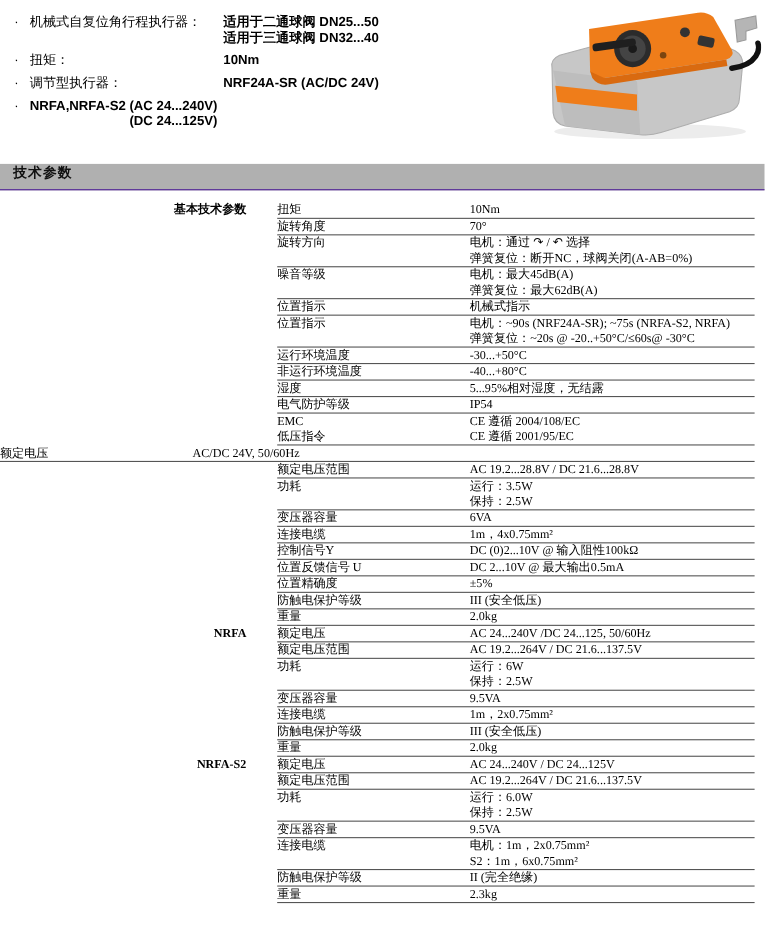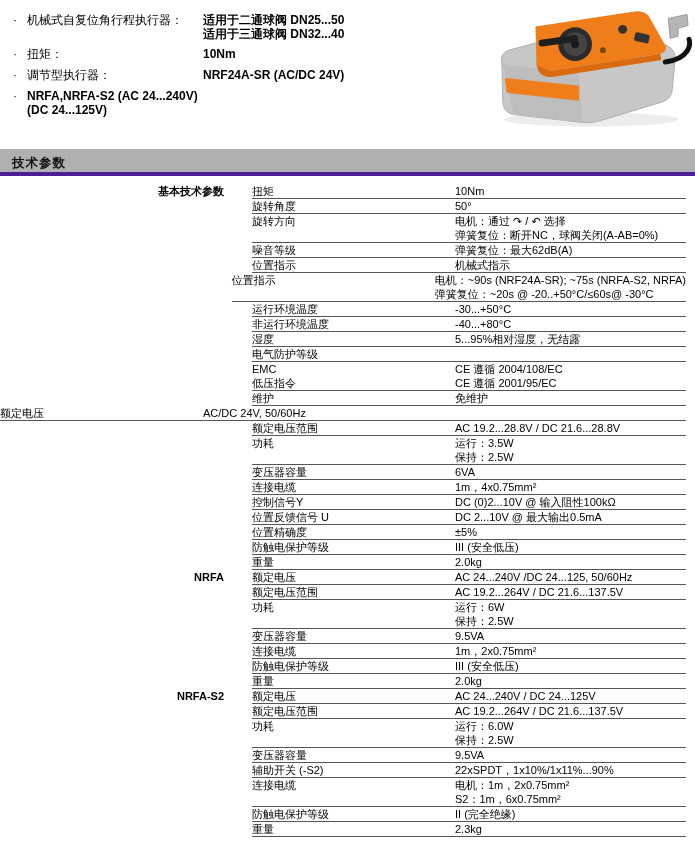--- a/index.html
+++ b/index.html
@@ -8,42 +8,42 @@
     background:#ffffff; color:#000;
     font-family:"Liberation Sans","DejaVu Sans",sans-serif;
   }
 
   
   .intro { position:absolute; top:13px; left:13px; width:470px; }
   .intro-item { display:flex; margin-bottom:6px; font-size:12px; line-height:15px; }
   .bullet { width:14px; color:#000; }
   .intro-label { width:176px; }
   .intro-values { font-weight:bold; }
-  .intro-item:nth-child(4) .intro-line:nth-child(2) { }
+  .intro-item:nth-child(4) .intro-line:nth-child(2) { text-align:right; }
 
   
   .hero { position:absolute; top:2px; right:3px; width:208px; height:128px; }
 
   
   .bar {
     position:absolute; top:149px; left:0; width:695px; height:23px;
-    background:#b0b0b0; display:flex; align-items:flex-end;
-    border-bottom:4px solid #4c1d95;
+    background:#b0b0b0; display:flex; align-items:flex-start;
+    border-bottom:1px solid #4c1d95;
   }
   .bar span { font-size:12.5px; font-weight:bold; color:#101010; padding-left:12px; letter-spacing:1px; }
 
   
   .spec { position:absolute; top:184px; left:0; width:686px; }
-  .row { display:flex; }
+  .row { display:flex;font-family:Liberation Serif, serif; }
   .gcell {
     width:252px; box-sizing:border-box; padding-right:28px;
     text-align:right; font-weight:bold; font-size:11px; line-height:14px;
     white-space:nowrap;
   }
-  .ccell { flex:1; display:flex; border-bottom:1px solid #555;gap:28px; }
+  .ccell { flex:1; display:flex; border-bottom:1px solid #555; }
   .ncell { width:175px; font-size:11px; line-height:14px; }
   .vcell { flex:1; font-size:11px; line-height:14px; white-space:nowrap; }
   .tline { height:14px; overflow:visible; }
 </style>
 </head>
 <body>
 
 <div class="intro">
   <div class="intro-item">
     <div class="bullet">·</div>
@@ -121,21 +121,21 @@
     </div>
   </div>
 
   <div class="row">
     <div class="gcell"></div>
     <div class="ccell">
       <div class="ncell">
           <div class="intro-line tline">旋转角度</div>
         </div>
       <div class="vcell">
-          <div class="intro-line tline">50°</div>
+          <div class="intro-line tline">70°</div>
         </div>
     </div>
   </div>
 
   <div class="row">
     <div class="gcell"></div>
     <div class="ccell">
       <div class="ncell">
           <div class="intro-line tline">旋转方向</div>
         </div>
@@ -146,20 +146,21 @@
     </div>
   </div>
 
   <div class="row">
     <div class="gcell"></div>
     <div class="ccell">
       <div class="ncell">
           <div class="intro-line tline">噪音等级</div>
         </div>
       <div class="vcell">
+          <div class="intro-line tline">电机：最大45dB(A)</div>
           <div class="intro-line tline">弹簧复位：最大62dB(A)</div>
         </div>
     </div>
   </div>
 
   <div class="row">
     <div class="gcell"></div>
     <div class="ccell">
       <div class="ncell">
           <div class="intro-line tline">位置指示</div>
@@ -218,48 +219,40 @@
         </div>
     </div>
   </div>
 
   <div class="row">
     <div class="gcell"></div>
     <div class="ccell">
       <div class="ncell">
           <div class="intro-line tline">电气防护等级</div>
         </div>
+      <div class="vcell">
+          <div class="intro-line tline">IP54</div>
+        </div>
     </div>
   </div>
 
   <div class="row">
     <div class="gcell"></div>
     <div class="ccell">
       <div class="ncell">
           <div class="intro-line tline">EMC</div>
           <div class="intro-line tline">低压指令</div>
         </div>
       <div class="vcell">
           <div class="intro-line tline">CE 遵循 2004/108/EC</div>
           <div class="intro-line tline">CE 遵循 2001/95/EC</div>
         </div>
     </div>
   </div>
 
-  <div class="row">
-    <div class="gcell"></div>
-    <div class="ccell">
-      <div class="ncell">
-          <div class="intro-line tline">维护</div>
-        </div>
-      <div class="vcell">
-          <div class="intro-line tline">免维护</div>
-        </div>
-    </div>
-  </div>
 
   <div class="row">
     <div class="ccell">
       <div class="ncell">
           <div class="intro-line tline">额定电压</div>
         </div>
       <div class="vcell">
           <div class="intro-line tline">AC/DC 24V, 50/60Hz</div>
         </div>
     </div>
@@ -501,31 +494,20 @@
     <div class="ccell">
       <div class="ncell">
           <div class="intro-line tline">变压器容量</div>
         </div>
       <div class="vcell">
           <div class="intro-line tline">9.5VA</div>
         </div>
     </div>
   </div>
 
-  <div class="row">
-    <div class="gcell"></div>
-    <div class="ccell">
-      <div class="ncell">
-          <div class="intro-line tline">辅助开关 (-S2)</div>
-        </div>
-      <div class="vcell">
-          <div class="intro-line tline">22xSPDT，1x10%/1x11%...90%</div>
-        </div>
-    </div>
-  </div>
 
   <div class="row">
     <div class="gcell"></div>
     <div class="ccell">
       <div class="ncell">
           <div class="intro-line tline">连接电缆</div>
         </div>
       <div class="vcell">
           <div class="intro-line tline">电机：1m，2x0.75mm²</div>
           <div class="intro-line tline">S2：1m，6x0.75mm²</div>

